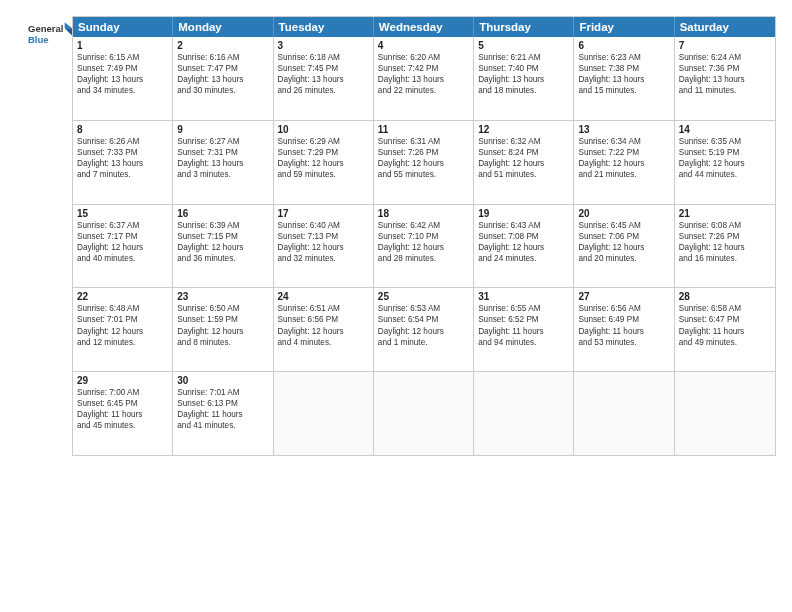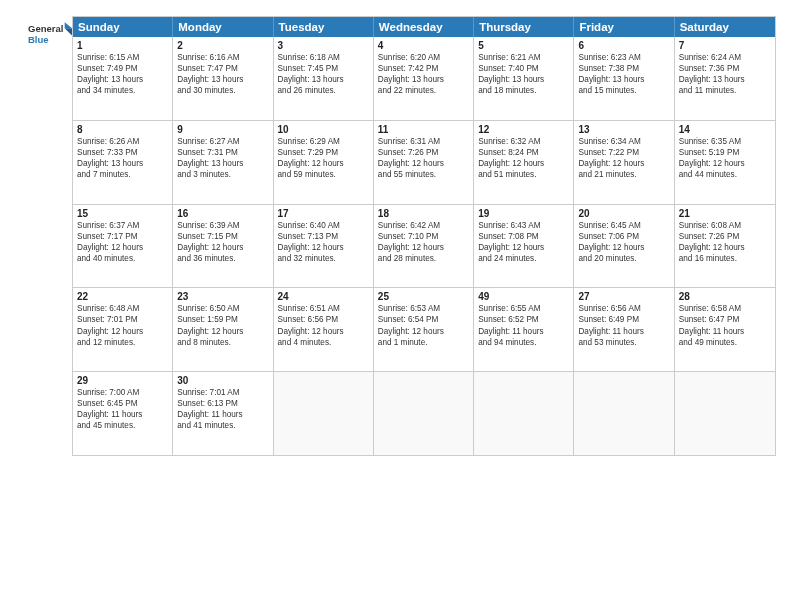--- a/index.html
+++ b/index.html
@@ -300,21 +300,21 @@
             <span class="cell-line">and 4 minutes.</span>
           </div>
           <div class="cal-cell">
             <span class="day-num">25</span>
             <span class="cell-line">Sunrise: 6:53 AM</span>
             <span class="cell-line">Sunset: 6:54 PM</span>
             <span class="cell-line">Daylight: 12 hours</span>
             <span class="cell-line">and 1 minute.</span>
           </div>
           <div class="cal-cell">
-            <span class="day-num">49</span>
+            <span class="day-num">31</span>
             <span class="cell-line">Sunrise: 6:55 AM</span>
             <span class="cell-line">Sunset: 6:52 PM</span>
             <span class="cell-line">Daylight: 11 hours</span>
             <span class="cell-line">and 94 minutes.</span>
           </div>
           <div class="cal-cell">
             <span class="day-num">27</span>
             <span class="cell-line">Sunrise: 6:56 AM</span>
             <span class="cell-line">Sunset: 6:49 PM</span>
             <span class="cell-line">Daylight: 11 hours</span>

